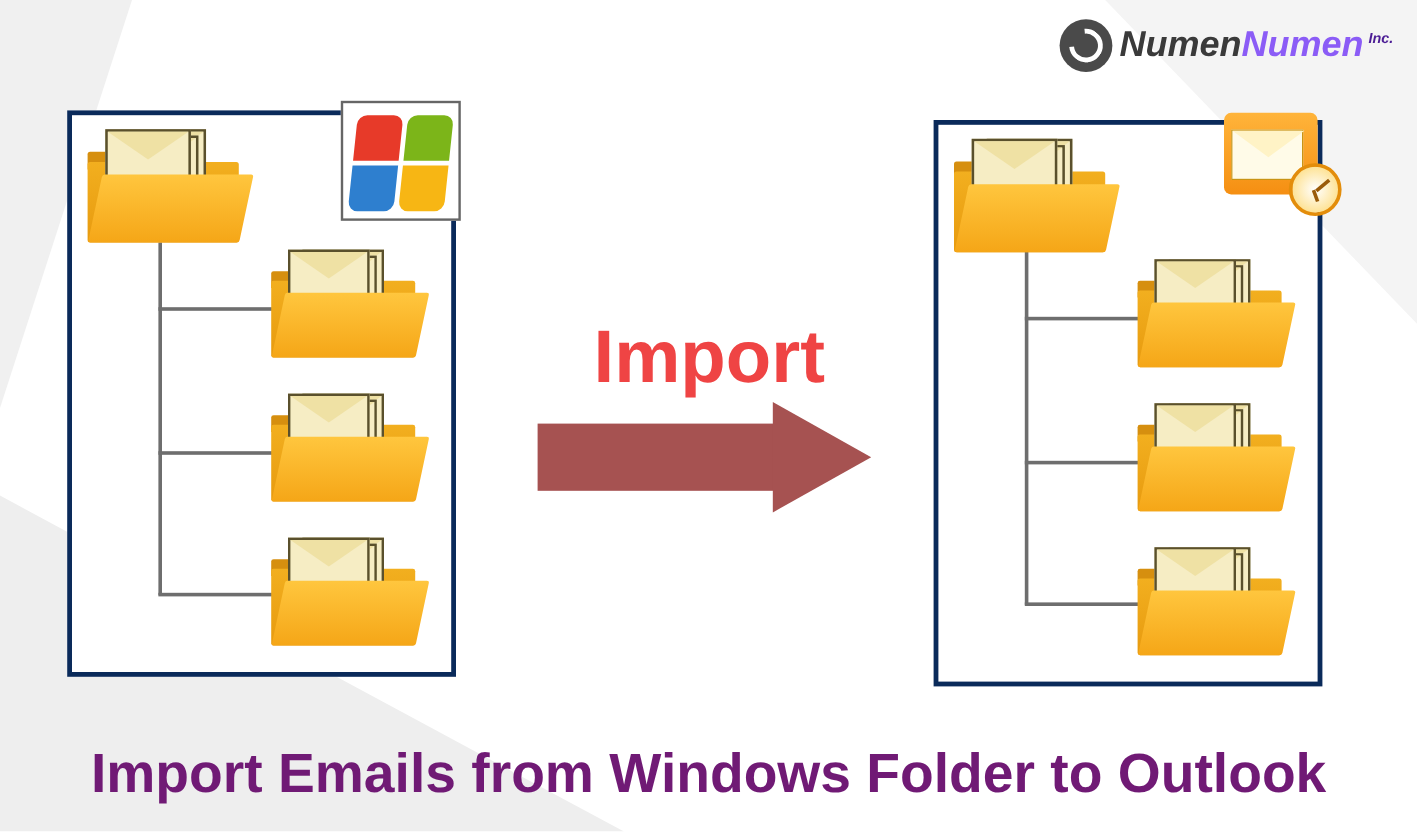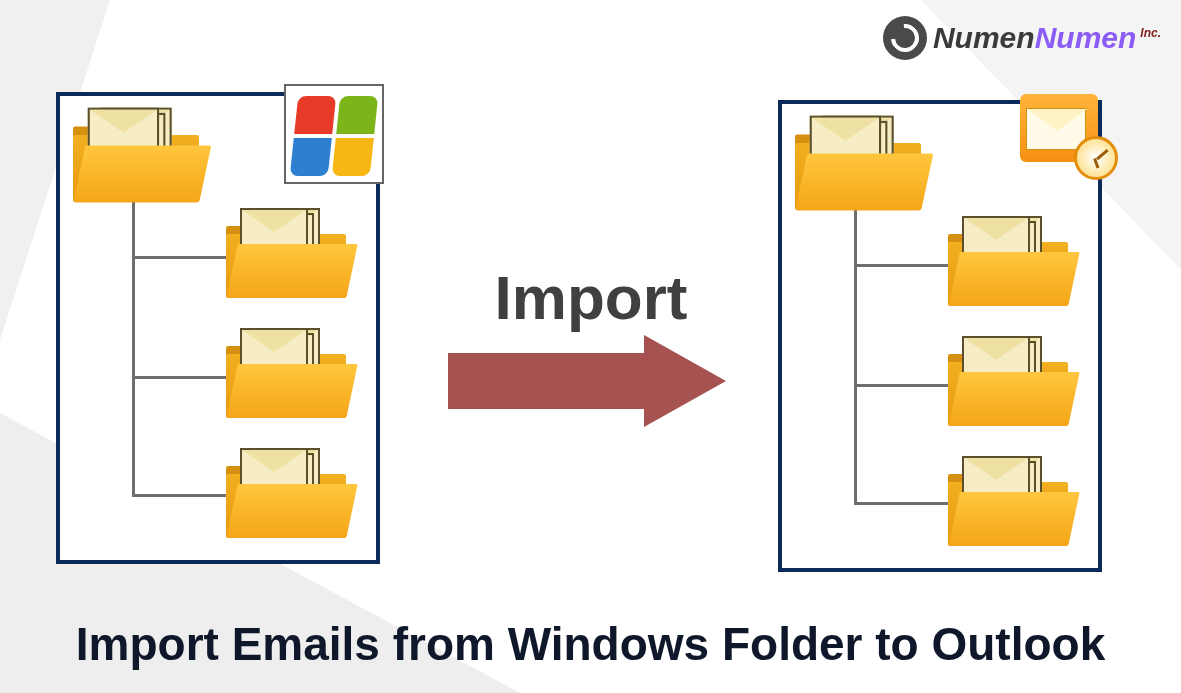--- a/index.html
+++ b/index.html
@@ -63,21 +63,21 @@
     font-size: 30px;
     font-weight: bold;
     font-style: italic;
     color: #3a3a3a;
   }
   .brand-text .numen {
     color: #8b5cf6;
   }
   .brand-sub {
     font-size: 12px;
-    color: #7f1d1d;
+    color: #4c1d95;
     margin-left: 4px;
     vertical-align: super;
   }
   
   .panel {
     position: absolute;
     border: 4px solid #0a2a5a;
     background: #fff;
   }
   .panel-left {
@@ -263,21 +263,21 @@
   .arrow-wrap {
     position: absolute;
     top: 262px;
     left: 436px;
     width: 310px;
     text-align: center;
   }
   .arrow-label {
     font-size: 62px;
     font-weight: bold;
-    color: #404040;
+    color: #ef4444;
     margin-bottom: 2px;
   }
   .arrow {
     position: relative;
     width: 286px;
     height: 92px;
     margin: 0 auto;
   }
   .arrow-stem {
     position: absolute;
@@ -294,21 +294,21 @@
     border-left: 82px solid #a65251;
   }
   
   .caption {
     position: absolute;
     left: 0; right: 0;
     bottom: 22px;
     text-align: center;
     font-size: 46px;
     font-weight: bold;
-    color: #0f172a;
+    color: #701a75;
   }
 </style>
 </head>
 <body>
 
 <div class="bg-shape-left"></div>
 <div class="bg-shape-bottom"></div>
 <div class="bg-shape-right"></div>
 
 <div class="brand">

